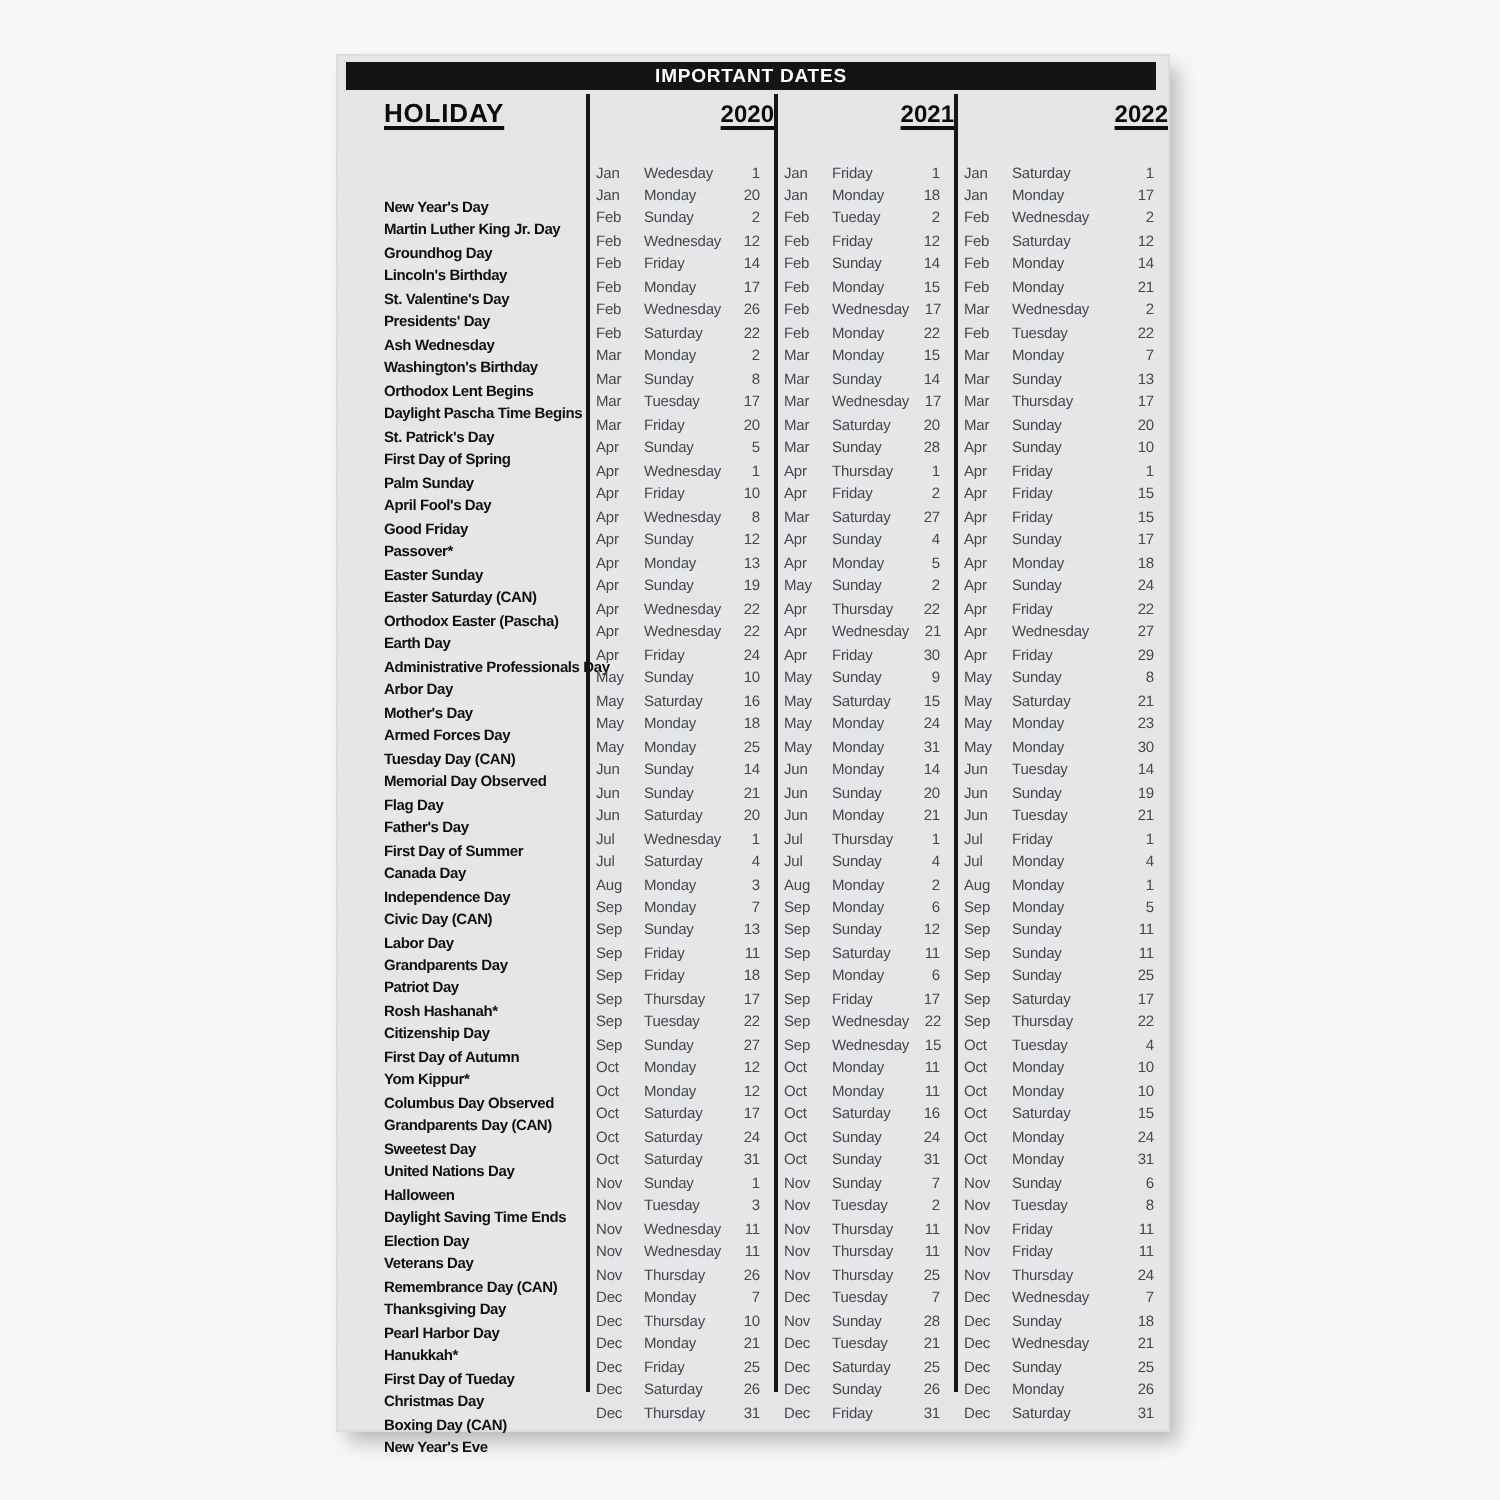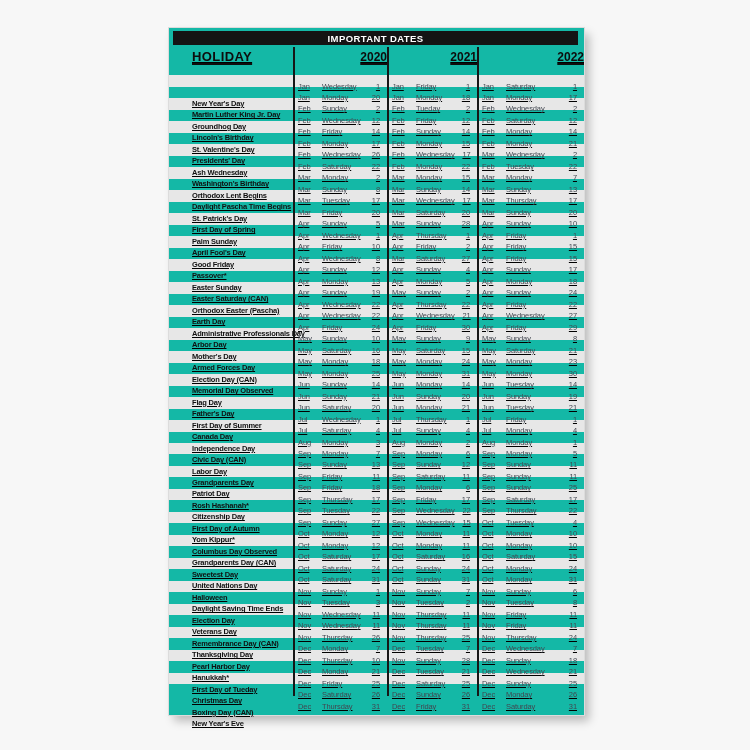--- a/index.html
+++ b/index.html
@@ -4,33 +4,33 @@
 <style>
   html { background:#fff; }
   body {
     margin:0; width:750px; height:750px; position:relative;
     background:#f7f7f7;
     font-family:"Liberation Sans", sans-serif;
     -webkit-font-smoothing:antialiased;
   }
   .card {
     position:absolute; left:169px; top:28px; width:415px; height:687px;
-    background:#14b8a6;
+    background:#e5e5e5;
     box-shadow:0 0 0 1px #dcdcdc, 5px 6px 9px rgba(0,0,0,0.25);
     box-sizing:border-box;
   }
   .title-bar {
     margin:3px 6px 0 4px; height:14px; background:#141414;
     display:flex; align-items:center; justify-content:center;
   }
   .title-bar span {
     color:#ffffff; font-weight:bold; font-size:9.5px; letter-spacing:0.4px;
     white-space:nowrap;
   }
-  .table { position:relative; margin-top:2px; width:415px;text-decoration:underline; }
+  .table { position:relative; margin-top:2px; width:415px; }
   .header-row {
     display:grid; grid-template-columns:124px 94px 90px 107px;
     height:17px; align-items:end;
   }
   .h {
     font-weight:bold; color:#0d0d0d; white-space:nowrap;
     text-decoration:underline; text-decoration-thickness:1.5px; text-underline-offset:1.5px;
   }
   .holiday-h { padding-left:23px; font-size:13px; letter-spacing:0.4px; }
   .year-h    { padding-left:5px;  font-size:12px;text-align:right; }
@@ -529,21 +529,21 @@
       <span class="d">15</span>
     </div>
     <div class="cell year">
       <span class="m">May</span>
       <span class="w">Saturday</span>
       <span class="d">21</span>
     </div>
   </div>
 
   <div class="row">
-    <div class="cell holiday">Election Day (CAN)</div>
+    <div class="cell holiday">Tuesday Day (CAN)</div>
     <div class="cell year">
       <span class="m">May</span>
       <span class="w">Monday</span>
       <span class="d">18</span>
     </div>
     <div class="cell year">
       <span class="m">May</span>
       <span class="w">Monday</span>
       <span class="d">24</span>
     </div>

